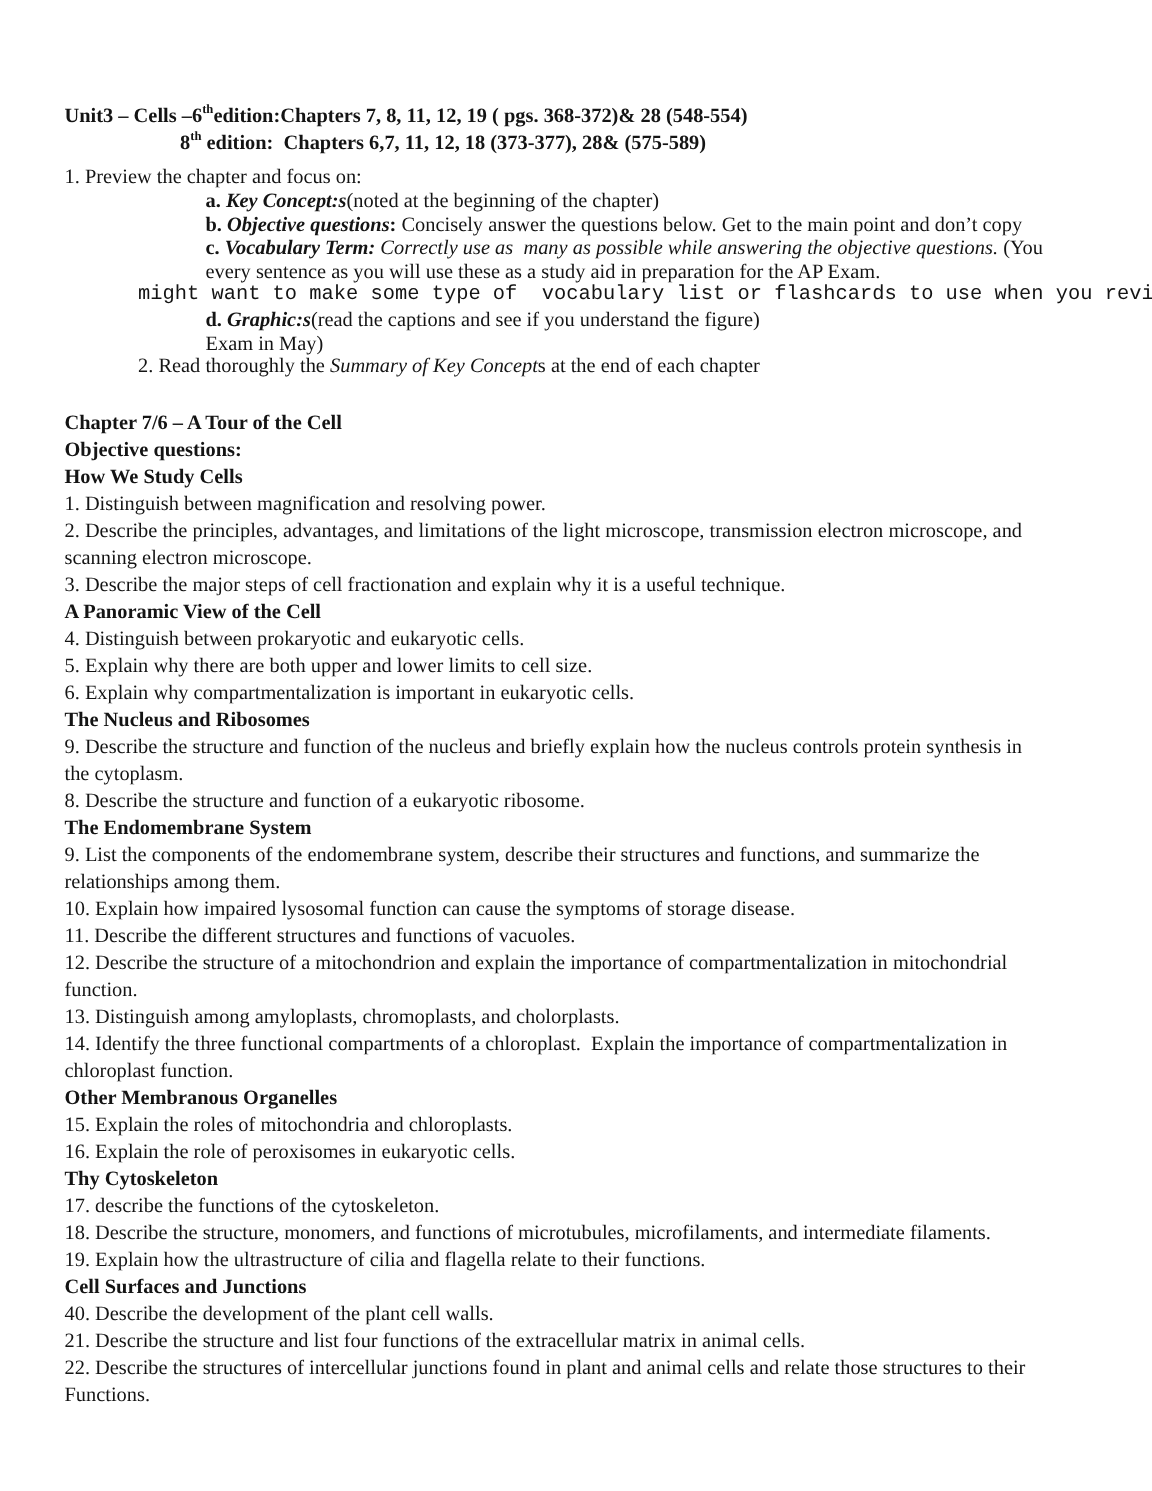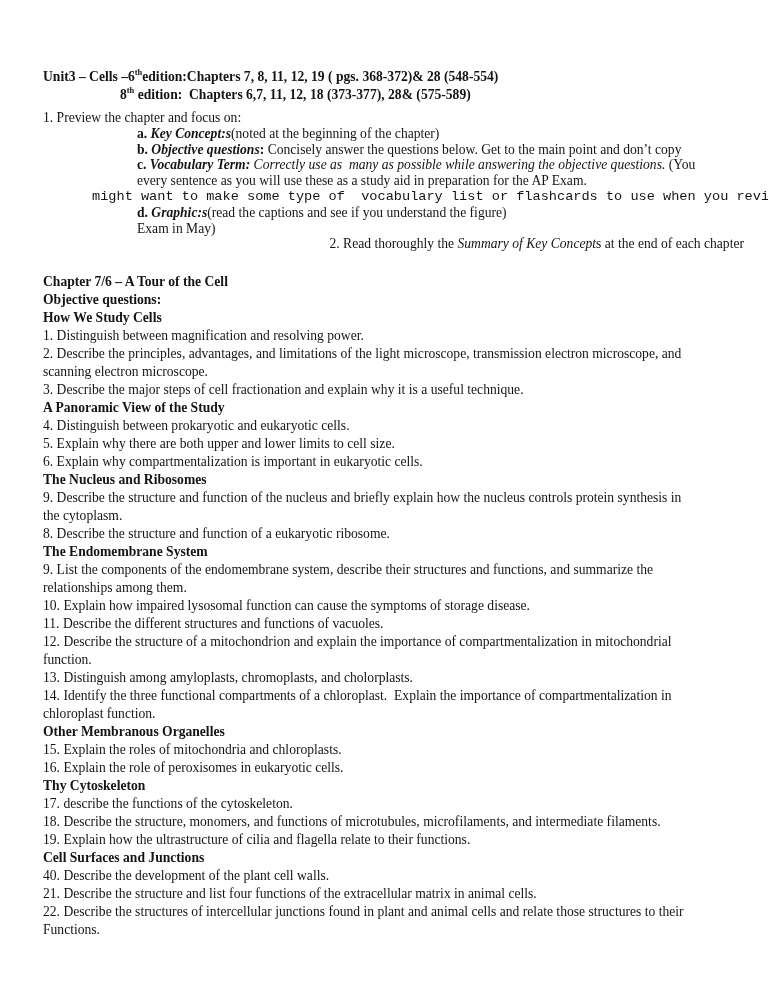--- a/index.html
+++ b/index.html
@@ -46,30 +46,30 @@
     <div class="line" style="margin-left: 77px; height: 18px; line-height: 18px;"><span class="run-b">8</span><span class="run-bsup">th</span><span class="run-b"> edition:  Chapters 6,7, 11, 12, 18 (373-377), 28&amp; (575-589)</span></div>
     <div class="line" style="height: 6px; line-height: 6px;">&nbsp;</div>
     <div class="line" style="height: 15.8px; line-height: 15.8px;"><span class="run-r">1. Preview the chapter and focus on:</span></div>
     <div class="line" style="margin-left: 94px; height: 15.8px; line-height: 15.8px;"><span class="run-b">a. </span><span class="run-bi">Key Concept:s</span><span class="run-r">(noted at the beginning of the chapter)</span></div>
     <div class="line" style="margin-left: 94px; height: 15.8px; line-height: 15.8px;"><span class="run-b">b. </span><span class="run-bi">Objective questions</span><span class="run-b">: </span><span class="run-r">Concisely answer the questions below. Get to the main point and don’t copy</span></div>
     <div class="line" style="margin-left: 94px; height: 15.8px; line-height: 15.8px;"><span class="run-b">c. </span><span class="run-bi">Vocabulary Term: </span><span class="run-i">Correctly use as  many as possible while answering the objective questions.</span><span class="run-r"> (You</span></div>
     <div class="line" style="margin-left: 94px; height: 15.8px; line-height: 15.8px;"><span class="run-r">every sentence as you will use these as a study aid in preparation for the AP Exam.</span></div>
     <div class="line" style="margin-left: 49px; height: 15.8px; line-height: 15.8px; font-family: Liberation Mono, monospace;"><span class="run-r">might want to make some type of  vocabulary list or flashcards to use when you review for the AP</span></div>
     <div class="line" style="margin-left: 94px; height: 15.8px; line-height: 15.8px;"><span class="run-b">d. </span><span class="run-bi">Graphic:s</span><span class="run-r">(read the captions and see if you understand the figure)</span></div>
     <div class="line" style="margin-left: 94px; height: 15.8px; line-height: 15.8px;"><span class="run-r">Exam in May)</span></div>
-    <div class="line" style="margin-left: 49px; height: 15.8px; line-height: 15.8px; text-align: right;"><span class="run-r">2. Read thoroughly the </span><span class="run-i">Summary of Key Concept</span><span class="run-r">s at the end of each chapter</span></div>
+    <div class="line" style="margin-left: 49px; height: 15.8px; line-height: 15.8px;"><span class="run-r">2. Read thoroughly the </span><span class="run-i">Summary of Key Concept</span><span class="run-r">s at the end of each chapter</span></div>
     <div class="line" style="height: 21px; line-height: 21px;">&nbsp;</div>
     <div class="line"><span class="run-b">Chapter 7/6 – A Tour of the Cell</span></div>
     <div class="line"><span class="run-b">Objective questions:</span></div>
     <div class="line"><span class="run-b">How We Study Cells</span></div>
     <div class="line"><span class="run-r">1. Distinguish between magnification and resolving power.</span></div>
     <div class="line"><span class="run-r">2. Describe the principles, advantages, and limitations of the light microscope, transmission electron microscope, and</span></div>
     <div class="line"><span class="run-r">scanning electron microscope.</span></div>
     <div class="line"><span class="run-r">3. Describe the major steps of cell fractionation and explain why it is a useful technique.</span></div>
-    <div class="line"><span class="run-b">A Panoramic View of the Study</span></div>
+    <div class="line"><span class="run-b">A Panoramic View of the Cell</span></div>
     <div class="line"><span class="run-r">4. Distinguish between prokaryotic and eukaryotic cells.</span></div>
     <div class="line"><span class="run-r">5. Explain why there are both upper and lower limits to cell size.</span></div>
     <div class="line"><span class="run-r">6. Explain why compartmentalization is important in eukaryotic cells.</span></div>
     <div class="line"><span class="run-b">The Nucleus and Ribosomes</span></div>
     <div class="line"><span class="run-r">9. Describe the structure and function of the nucleus and briefly explain how the nucleus controls protein synthesis in</span></div>
     <div class="line"><span class="run-r">the cytoplasm.</span></div>
     <div class="line"><span class="run-r">8. Describe the structure and function of a eukaryotic ribosome.</span></div>
     <div class="line"><span class="run-b">The Endomembrane System</span></div>
     <div class="line"><span class="run-r">9. List the components of the endomembrane system, describe their structures and functions, and summarize the</span></div>
     <div class="line"><span class="run-r">relationships among them.</span></div>

